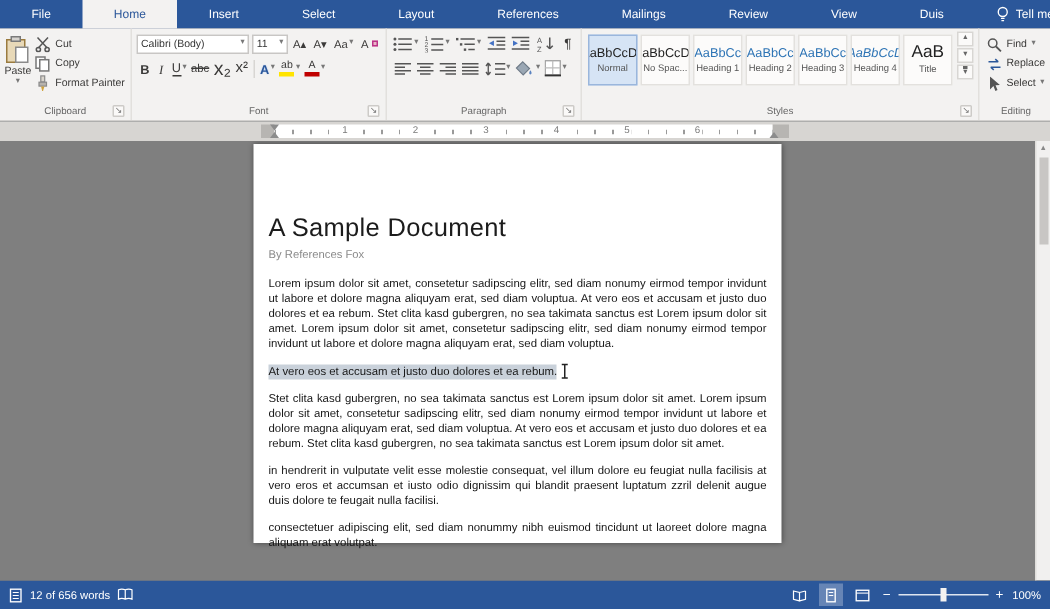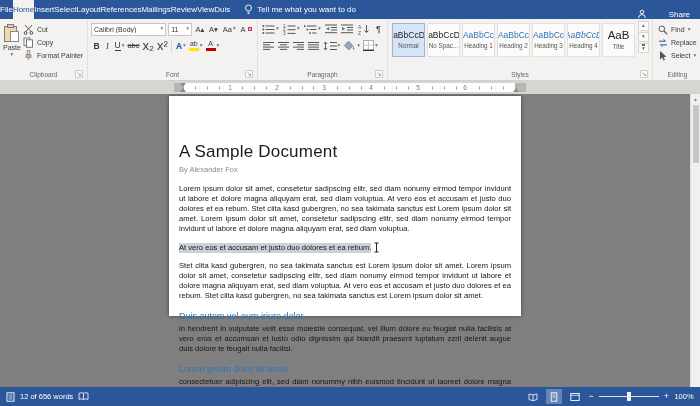--- a/index.html
+++ b/index.html
@@ -2,21 +2,21 @@
 <html><head>
 <meta charset="utf-8">
 <style>
 *{margin:0;padding:0;box-sizing:border-box}
 html,body{width:700px;height:406px;overflow:hidden}
 body{font-family:"Liberation Sans","DejaVu Sans",sans-serif;color:#333;background:#7f7f7f}
 .app{display:flex;flex-direction:column;width:700px;height:406px}
 
 
 .tabbar{flex:0 0 19px;background:#2b579a;display:flex;align-items:stretch;color:#fff}
-.tab{display:flex;align-items:center;padding:0 0;font-size:8px;white-space:nowrap}
+.tab{display:flex;align-items:center;padding:0 21px;font-size:8px;white-space:nowrap}
 .tab.active{background:#f3f2f1;color:#2b579a}
 .tellme{display:flex;align-items:center;gap:4px;margin-left:14px;font-size:8px;white-space:nowrap}
 .tb-right{margin-left:auto;display:flex;align-items:flex-end;gap:22px;padding-right:10px;font-size:8px}
 
 
 .ribbon{flex:0 0 62px;background:#f3f2f1;display:flex;border-bottom:1px solid #d2d0ce}
 .group{display:flex;flex-direction:column;border-right:1px solid #e2e0dd;padding:2px 3px 0;position:relative}
 .g-label{margin-top:auto;height:11px;font-size:6.5px;color:#666;text-align:center;line-height:11px;position:relative;white-space:nowrap}
 .launcher{position:absolute;right:1px;bottom:2px;font-size:6px;color:#777;border:1px solid #cdcbc8;width:8px;height:8px;line-height:6px;text-align:center;border-radius:1px;background:#faf9f8}
 .row{display:flex;align-items:center}
@@ -59,21 +59,21 @@
 .rshade{position:absolute;top:2px;bottom:2px;background:#b7b5b2}
 .rwhite{position:absolute;top:2px;bottom:2px;left:183px;width:332px;background:#fff}
 .ticks{position:absolute;left:0;right:0;top:50%;height:3px;transform:translateY(-50%);background:repeating-linear-gradient(to right,#9a9a9a 0 1px,transparent 1px 11.85px)}
 .rnum{position:absolute;top:50%;transform:translate(-50%,-50%);font-size:6.5px;color:#7a7a7a;background:#fff;padding:0 1px;line-height:1}
 .mark{position:absolute;width:0;height:0;border-left:3.5px solid transparent;border-right:3.5px solid transparent}
 .mark.t{border-top:4px solid #8c8c8c;top:0}
 .mark.b{border-bottom:4px solid #8c8c8c;bottom:0}
 .mL{left:0;margin-left:-3.5px}
 .mR{right:0;margin-right:-3.5px}
 .canvas{position:absolute;top:13px;left:0;right:10px;bottom:0;overflow:hidden;display:flex;justify-content:center}
-.page{width:352px;background:#fff;box-shadow:0 0 4px rgba(0,0,0,.45);margin-top:2px;padding:46px 10px 20px;height:220px}
+.page{width:352px;background:#fff;box-shadow:0 0 4px rgba(0,0,0,.45);margin-top:2px;padding:46px 10px 20px;height:266px}
 .doc-title{font-size:17px;font-weight:400;color:#1c1c1c;letter-spacing:.2px}
 .byline{font-size:7.5px;color:#8a8a8a;margin:3px 0 10px}
 .para{font-size:7.6px;line-height:10px;color:#161616;text-align:justify;margin-bottom:8px}
 .selpara{margin-bottom:8px;font-size:7.6px;line-height:10px;color:#161616;display:flex;align-items:center}
 .selspan{background:#c9d1da}
 .ibeam{margin-left:2px;flex:0 0 auto}
 .h-doc{font-size:9px;color:#2e74b5;font-weight:400;margin:10px 0 3px}
 .vscroll{position:absolute;top:13px;right:0;width:10px;bottom:0;background:#f1f0ef;border-left:1px solid #e0dedb;display:flex;flex-direction:column;align-items:center}
 .varrow{height:10px;font-size:5px;color:#888;line-height:10px}
 .vthumb{width:6px;height:58px;background:#c8c6c4;margin-top:1px}
@@ -81,21 +81,21 @@
 
 .statusbar{flex:0 0 19px;background:#2b579a;color:#fff;display:flex;align-items:center;font-size:7.5px;padding:0 6px;gap:6px}
 .sb-left{display:flex;align-items:center;gap:5px}
 .sb-right{margin-left:auto;display:flex;align-items:center;gap:5px}
 .viewbtn{width:16px;height:15px;display:flex;align-items:center;justify-content:center}
 .viewbtn.active{background:rgba(255,255,255,.28)}
 .zoomglyph{font-size:9px;line-height:1}
 .slider{width:60px;height:9px;position:relative;display:flex;align-items:center}
 .slider .track{width:100%;height:1px;background:rgba(255,255,255,.85)}
 .slider .thumb{position:absolute;left:50%;transform:translateX(-50%);width:4px;height:9px;background:#f3f2f1}
-.zoomlabel{min-width:20px;text-align:center}
+.zoomlabel{min-width:20px;text-align:right}
 svg{display:block}
 </style>
 </head>
 <body>
 
 <div class="app">
 
   <div class="tabbar">
     <div class="tab">File</div>
     <div class="tab active">Home</div>
@@ -203,21 +203,21 @@
       </div>
       <div class="row r2">
         <div class="tbtn bold">B</div>
         <div class="tbtn italic" style="font-family:'Liberation Serif',serif">I</div>
         <div class="tbtn">
           <span class="u-mark">U</span>
           <span class="dd">▾</span>
         </div>
         <div class="tbtn strike-mark">abc</div>
         <div class="tbtn" style="font-size:13px">x₂</div>
-        <div class="tbtn" style="font-size:13px">x²</div>
+        <div class="tbtn" style="font-size:10px">x²</div>
         <div class="vsep"></div>
         <div class="tbtn">
           <span class="fx">A</span>
           <span class="dd">▾</span>
         </div>
         <div class="tbtn">
           <span class="glyphbar">
               <span style="font-size:7px">ab</span>
               <span class="bar bar-hl"></span>
             </span>
@@ -515,34 +515,32 @@
         <span class="rnum" style="left:282px">6</span>
         <span class="mark t mL"></span>
         <span class="mark b mL"></span>
         <span class="mark b mR"></span>
       </div>
     </div>
 
     <div class="canvas">
       <div class="page">
         <div class="doc-title">A Sample Document</div>
-        <div class="byline">By Alexander Fox</div>
+        <div class="byline">By References Fox</div>
         <p class="para">Lorem ipsum dolor sit amet, consetetur sadipscing elitr, sed diam nonumy eirmod tempor invidunt ut labore et dolore magna aliquyam erat, sed diam voluptua. At vero eos et accusam et justo duo dolores et ea rebum. Stet clita kasd gubergren, no sea takimata sanctus est Lorem ipsum dolor sit amet. Lorem ipsum dolor sit amet, consetetur sadipscing elitr, sed diam nonumy eirmod tempor invidunt ut labore et dolore magna aliquyam erat, sed diam voluptua.</p>
         <div class="selpara">
           <span class="selspan">At vero eos et accusam et justo duo dolores et ea rebum. </span>
           <span class="ibeam">
               <svg width="7" height="11" viewBox="0 0 7 11">
                 <path d="M1.5 1 h4 M3.5 1 v9 M1.5 10 h4" stroke="#222" stroke-width="1" fill="none"></path>
               </svg>
             </span>
         </div>
         <p class="para">Stet clita kasd gubergren, no sea takimata sanctus est Lorem ipsum dolor sit amet. Lorem ipsum dolor sit amet, consetetur sadipscing elitr, sed diam nonumy eirmod tempor invidunt ut labore et dolore magna aliquyam erat, sed diam voluptua. At vero eos et accusam et justo duo dolores et ea rebum. Stet clita kasd gubergren, no sea takimata sanctus est Lorem ipsum dolor sit amet.</p>
-        <div class="h-doc">Duis autem vel eum iriure dolor</div>
         <p class="para">in hendrerit in vulputate velit esse molestie consequat, vel illum dolore eu feugiat nulla facilisis at vero eros et accumsan et iusto odio dignissim qui blandit praesent luptatum zzril delenit augue duis dolore te feugait nulla facilisi.</p>
-        <div class="h-doc">Lorem ipsum dolor sit amet</div>
         <p class="para">consectetuer adipiscing elit, sed diam nonummy nibh euismod tincidunt ut laoreet dolore magna aliquam erat volutpat.</p>
       </div>
     </div>
 
     <div class="vscroll">
       <div class="varrow">▲</div>
       <div class="vthumb"></div>
     </div>
   </div>
 

